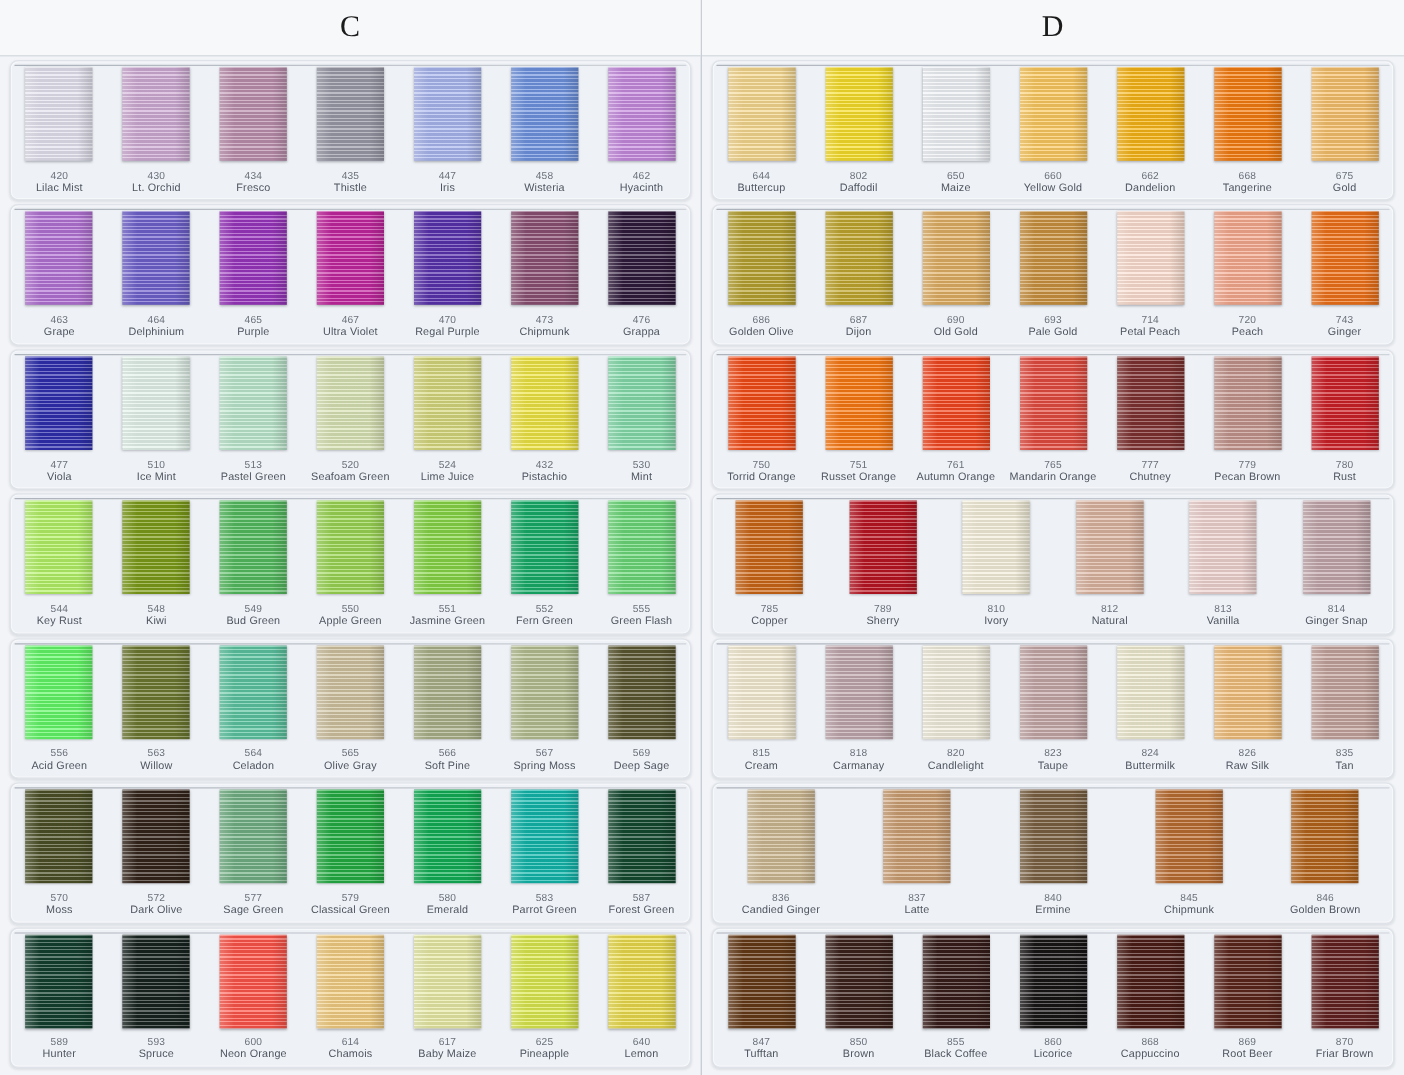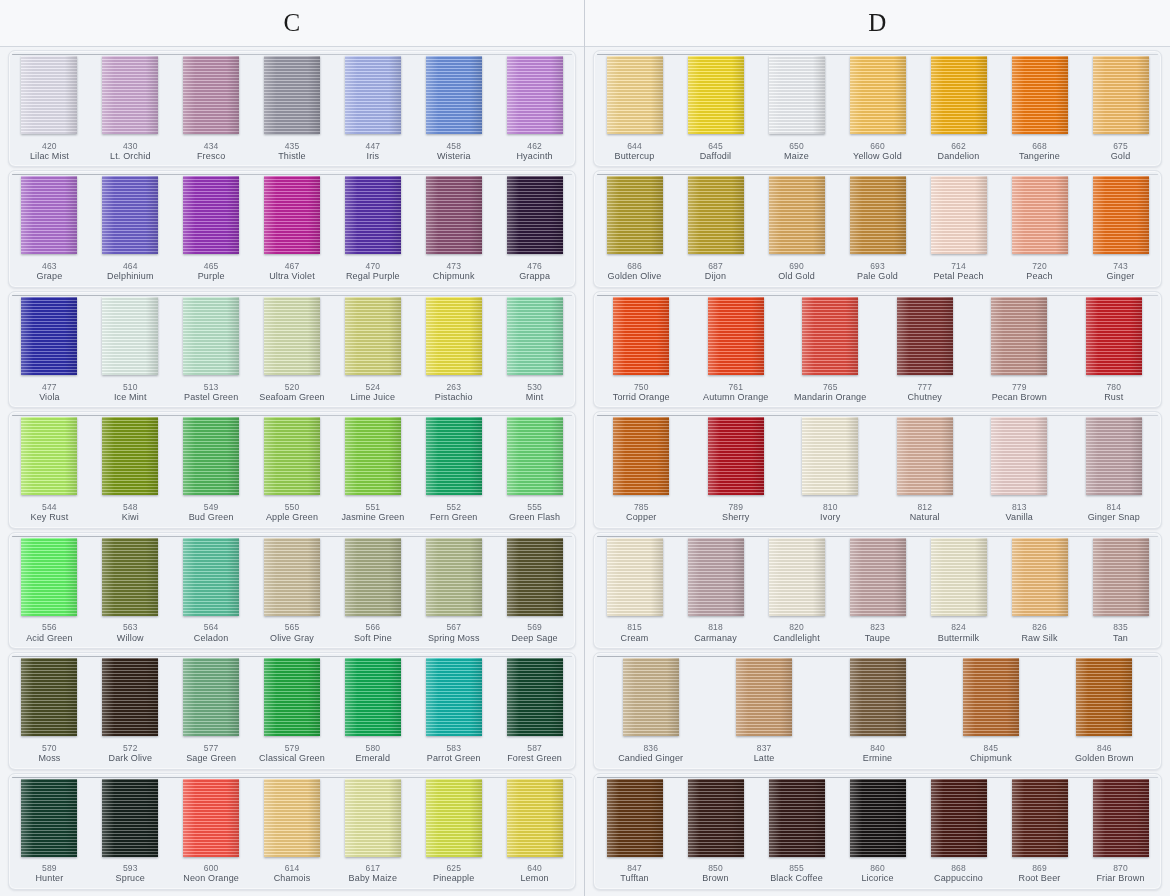--- a/index.html
+++ b/index.html
@@ -303,21 +303,21 @@
             <div class="label">
               <span class="code">524</span>
               <span class="name">Lime Juice</span>
             </div>
           </div>
           <div class="cell">
             <div class="swatch-wrap">
               <div class="swatch" style="background: rgb(238, 228, 68);"></div>
             </div>
             <div class="label">
-              <span class="code">263</span>
+              <span class="code">432</span>
               <span class="name">Pistachio</span>
             </div>
           </div>
           <div class="cell">
             <div class="swatch-wrap">
               <div class="swatch" style="background: rgb(132, 219, 171);"></div>
             </div>
             <div class="label">
               <span class="code">530</span>
               <span class="name">Mint</span>
@@ -600,21 +600,21 @@
             <div class="label">
               <span class="code">644</span>
               <span class="name">Buttercup</span>
             </div>
           </div>
           <div class="cell">
             <div class="swatch-wrap">
               <div class="swatch" style="background: rgb(246, 221, 40);"></div>
             </div>
             <div class="label">
-              <span class="code">645</span>
+              <span class="code">802</span>
               <span class="name">Daffodil</span>
             </div>
           </div>
           <div class="cell">
             <div class="swatch-wrap">
               <div class="swatch"></div>
             </div>
             <div class="label">
               <span class="code">650</span>
               <span class="name">Maize</span>
@@ -723,20 +723,29 @@
           </div>
         </div>
         <div class="row">
           <div class="cell">
             <div class="swatch-wrap">
               <div class="swatch" style="background: rgb(243, 75, 22);"></div>
             </div>
             <div class="label">
               <span class="code">750</span>
               <span class="name">Torrid Orange</span>
+            </div>
+          </div>
+          <div class="cell">
+            <div class="swatch-wrap">
+              <div class="swatch" style="background: rgb(248, 120, 18);"></div>
+            </div>
+            <div class="label">
+              <span class="code">751</span>
+              <span class="name">Russet Orange</span>
             </div>
           </div>
           <div class="cell">
             <div class="swatch-wrap">
               <div class="swatch" style="background: rgb(242, 70, 31);"></div>
             </div>
             <div class="label">
               <span class="code">761</span>
               <span class="name">Autumn Orange</span>
             </div>

